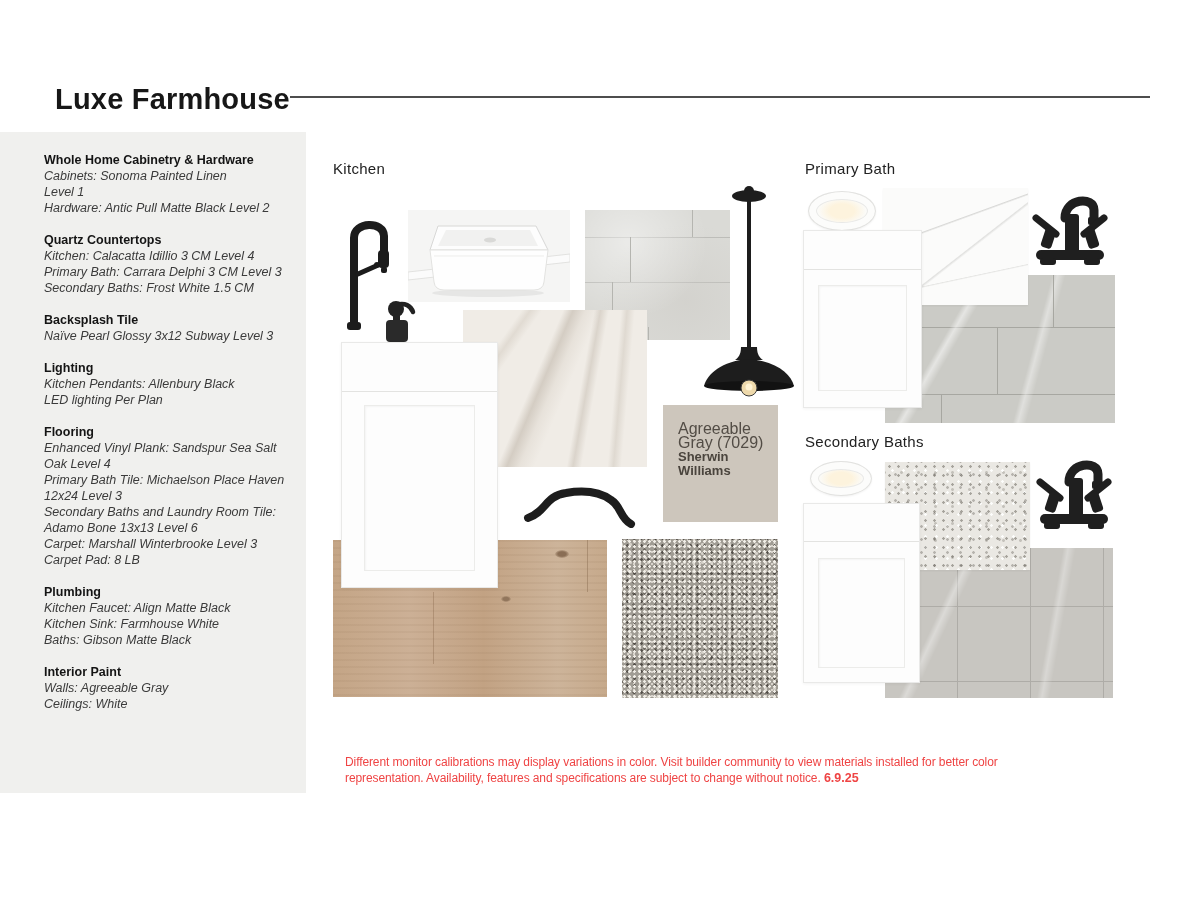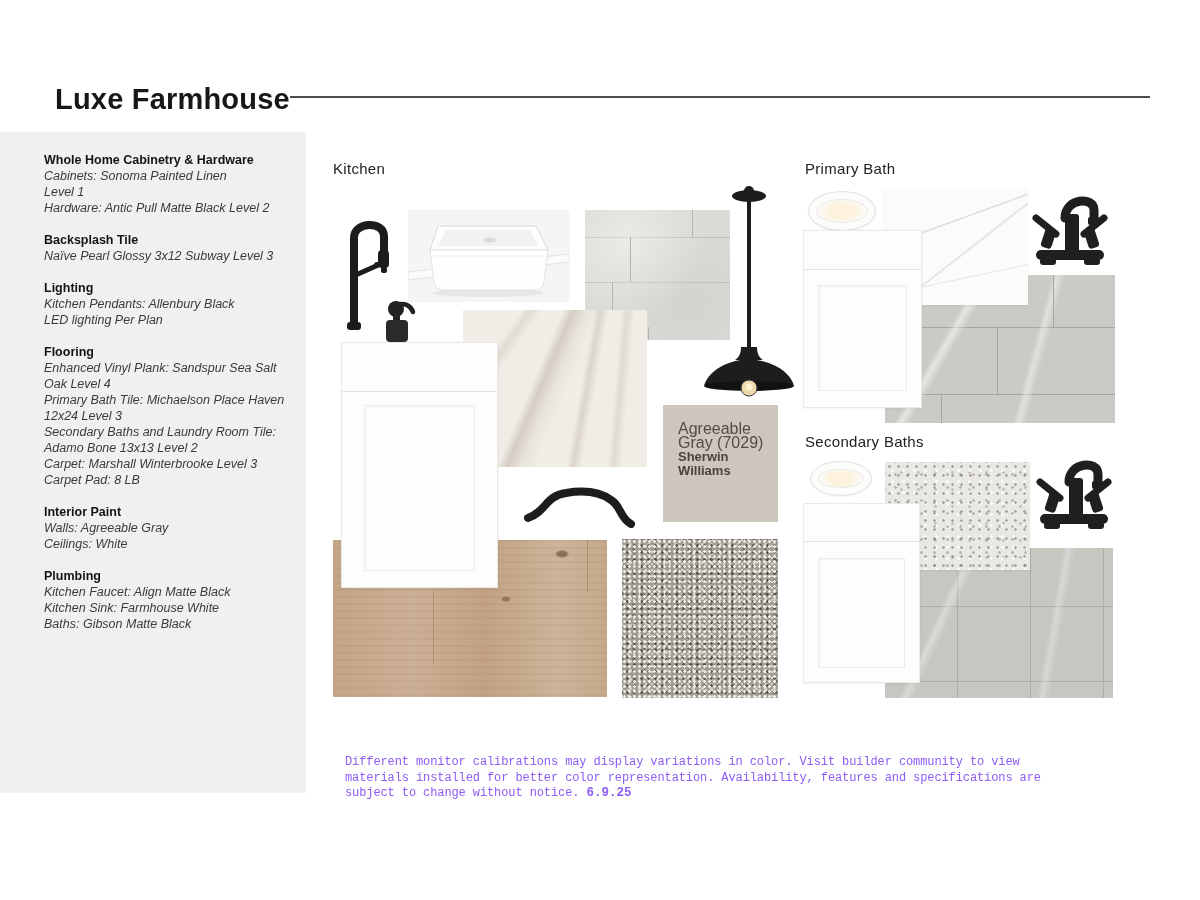--- a/index.html
+++ b/index.html
@@ -152,70 +152,76 @@
   #secondary-tile{left:885px;top:548px;width:228px;height:150px;background-color:#c8c6c1;z-index:1;
     background-image:
       linear-gradient(115deg,transparent 28%,rgba(255,255,255,.35) 30%,transparent 33%),
       linear-gradient(100deg,transparent 70%,rgba(255,255,255,.3) 72%,transparent 75%),
       repeating-linear-gradient(90deg,transparent 0 72px,#aeaca7 72px 73px),
       repeating-linear-gradient(180deg,transparent 0 74px,#aeaca7 74px 75px);
     background-position:0 0,0 0,0 0,0 -16px;}
 
   
   #disclaimer{position:absolute;left:345px;top:755px;width:715px;font-size:12px;
-              line-height:15.5px;color:#8b5cf6;letter-spacing:-.1px;font-family:Liberation Mono, monospace;}
+              line-height:15.5px;color:#ef4444;letter-spacing:-.1px;}
   #disclaimer b{font-size:12.5px;letter-spacing:0;}
 
   svg{display:block;}
 </style>
 </head>
 <body>
 
 <div id="page">
 
   <div id="page-title">Luxe Farmhouse</div>
   <div id="title-rule"></div>
 
   <div id="sidebar">
     <div class="sb-sec">
       <div class="sb-title">Whole Home Cabinetry &amp; Hardware</div>
       <div class="sb-line">Cabinets: Sonoma Painted Linen</div>
       <div class="sb-line">Level 1</div>
       <div class="sb-line">Hardware: Antic Pull Matte Black Level 2</div>
+    </div>
+    <div class="sb-sec">
+      <div class="sb-title">Quartz Countertops</div>
+      <div class="sb-line">Kitchen: Calacatta Idillio 3 CM Level 4</div>
+      <div class="sb-line">Primary Bath: Carrara Delphi 3 CM Level 3</div>
+      <div class="sb-line">Secondary Baths: Frost White 1.5 CM</div>
     </div>
     <div class="sb-sec">
       <div class="sb-title">Backsplash Tile</div>
       <div class="sb-line">Naïve Pearl Glossy 3x12 Subway Level 3</div>
     </div>
     <div class="sb-sec">
       <div class="sb-title">Lighting</div>
       <div class="sb-line">Kitchen Pendants: Allenbury Black</div>
       <div class="sb-line">LED lighting Per Plan</div>
     </div>
     <div class="sb-sec">
       <div class="sb-title">Flooring</div>
       <div class="sb-line">Enhanced Vinyl Plank: Sandspur Sea Salt</div>
       <div class="sb-line">Oak Level 4</div>
       <div class="sb-line">Primary Bath Tile: Michaelson Place Haven</div>
       <div class="sb-line">12x24 Level 3</div>
       <div class="sb-line">Secondary Baths and Laundry Room Tile:</div>
-      <div class="sb-line">Adamo Bone 13x13 Level 2</div>
+      <div class="sb-line">Adamo Bone 13x13 Level 6</div>
       <div class="sb-line">Carpet: Marshall Winterbrooke Level 3</div>
       <div class="sb-line">Carpet Pad: 8 LB</div>
-    </div>
-    <div class="sb-sec">
-      <div class="sb-title">Interior Paint</div>
-      <div class="sb-line">Walls: Agreeable Gray</div>
-      <div class="sb-line">Ceilings: White</div>
     </div>
     <div class="sb-sec">
       <div class="sb-title">Plumbing</div>
       <div class="sb-line">Kitchen Faucet: Align Matte Black</div>
       <div class="sb-line">Kitchen Sink: Farmhouse White</div>
       <div class="sb-line">Baths: Gibson Matte Black</div>
+    </div>
+    <div class="sb-sec">
+      <div class="sb-title">Interior Paint</div>
+      <div class="sb-line">Walls: Agreeable Gray</div>
+      <div class="sb-line">Ceilings: White</div>
     </div>
   </div>
 
   <div id="h-kitchen" class="board-heading">Kitchen</div>
   <div id="h-primary" class="board-heading">Primary Bath</div>
   <div id="h-secondary" class="board-heading">Secondary Baths</div>
 
   <div id="subway" class="sw">
     <i class="tick t1"></i>
     <i class="tick t2"></i>

